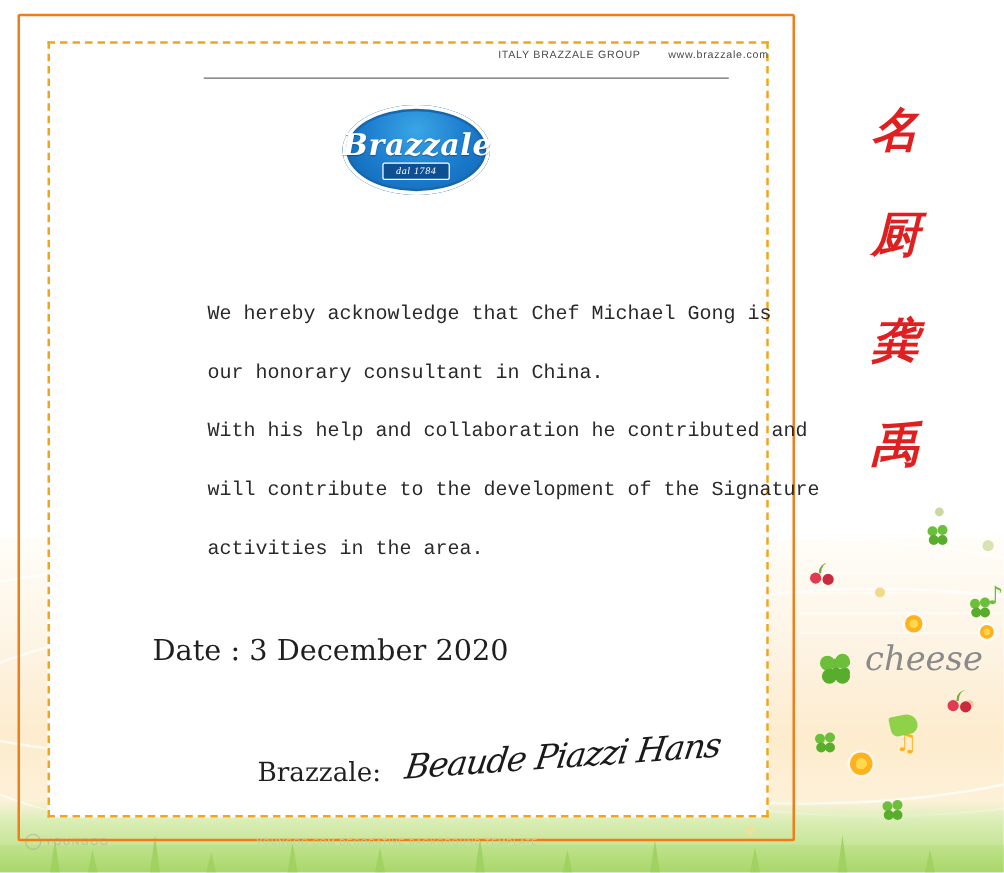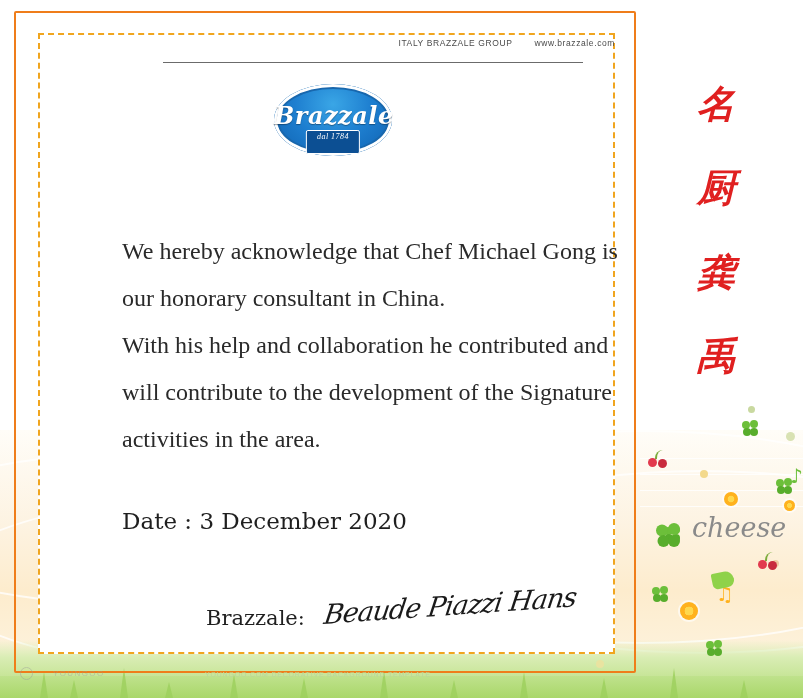--- a/index.html
+++ b/index.html
@@ -137,44 +137,45 @@
     font-size: 24px;
     color: #ffffff;
     letter-spacing: .5px;
     text-shadow: 0 1px 1px rgba(0,0,0,.35);
   }
   .logo-ribbon {
     position: absolute;
     left: 50%;
     transform: translateX(-50%);
     top: 46px;
-    padding: 1px 10px 12px;
+    padding: 1px 10px 2px;
     background: #0c4f93;
     border-radius: 2px;
     font-family: "Liberation Serif", serif;
     font-style: italic;
     font-size: 8px;
     color: #ffffff;
     letter-spacing: .5px;
     border: 1px solid #ffffff;
   }
 
   
   .cert-body {
     position: absolute;
     left: 122px;
     top: 228px;
     width: 440px;
   }
   .cert-line {
-    font-family: Liberation Serif, serif;
-    font-size: 24px;
+    font-family: Liberation Mono, monospace;
+    font-size: 16px;
     color: #2a2a2a;
     line-height: 47px;
     white-space: nowrap;
+    margin-left: 44px;
   }
   .cert-date {
     position: absolute;
     left: 122px;
     top: 508px;
     font-family: "DejaVu Serif", serif;
     font-size: 23px;
     color: #1f1f1f;
     white-space: nowrap;
   }
@@ -325,21 +326,20 @@
     width: 11px; height: 11px;
     border: 1.5px solid #9a9a9a;
     border-radius: 50%;
     display: inline-block;
   }
   .wm-text {
     font-family: "Liberation Sans", sans-serif;
     font-size: 8px;
     letter-spacing: 1.4px;
     color: #9a9a9a;
-    margin-left: 17px;
   }
   .wm-sub {
     position: absolute;
     left: 205px;
     bottom: 20px;
     font-family: "Liberation Sans", sans-serif;
     font-size: 7px;
     letter-spacing: .8px;
     color: #b9d79a;
     white-space: nowrap;

